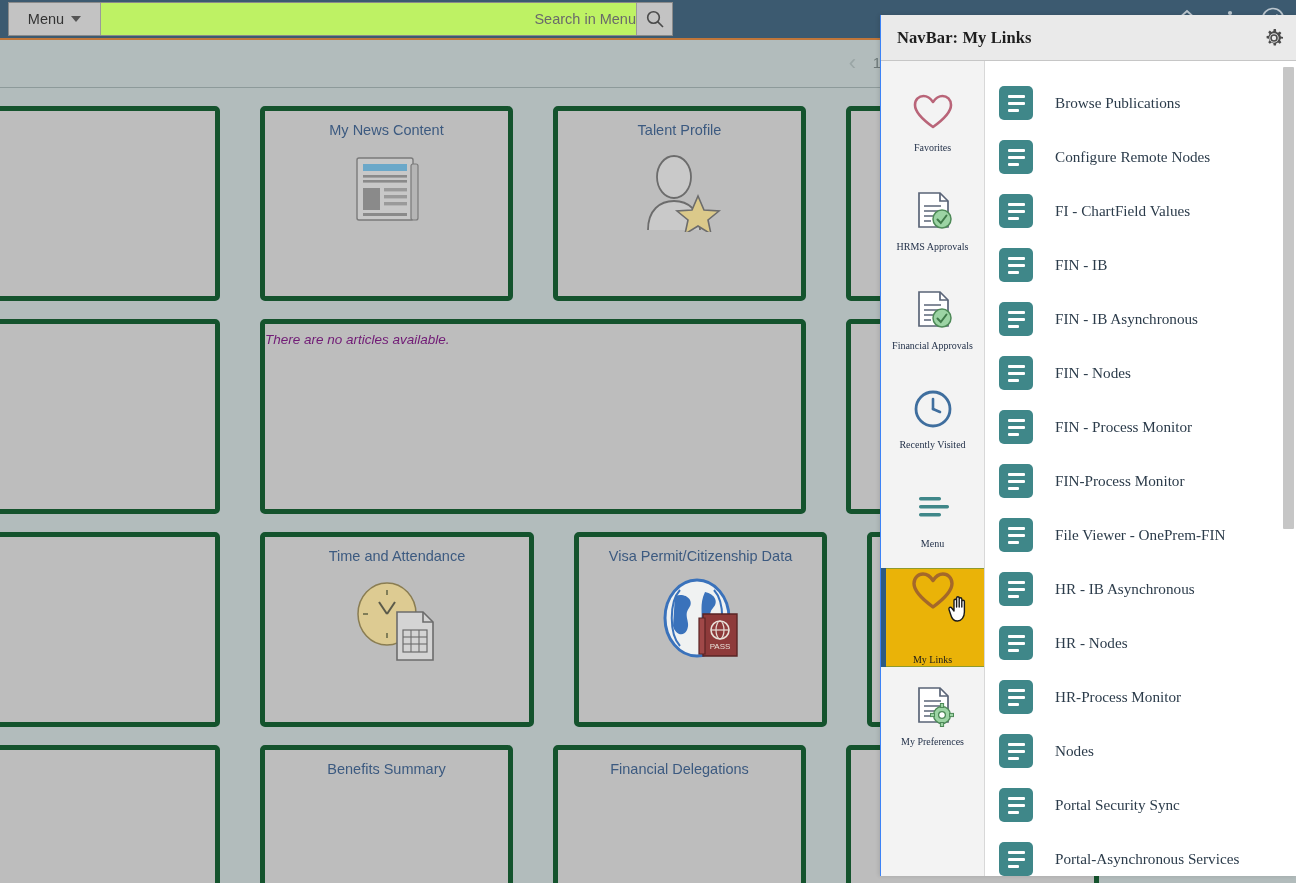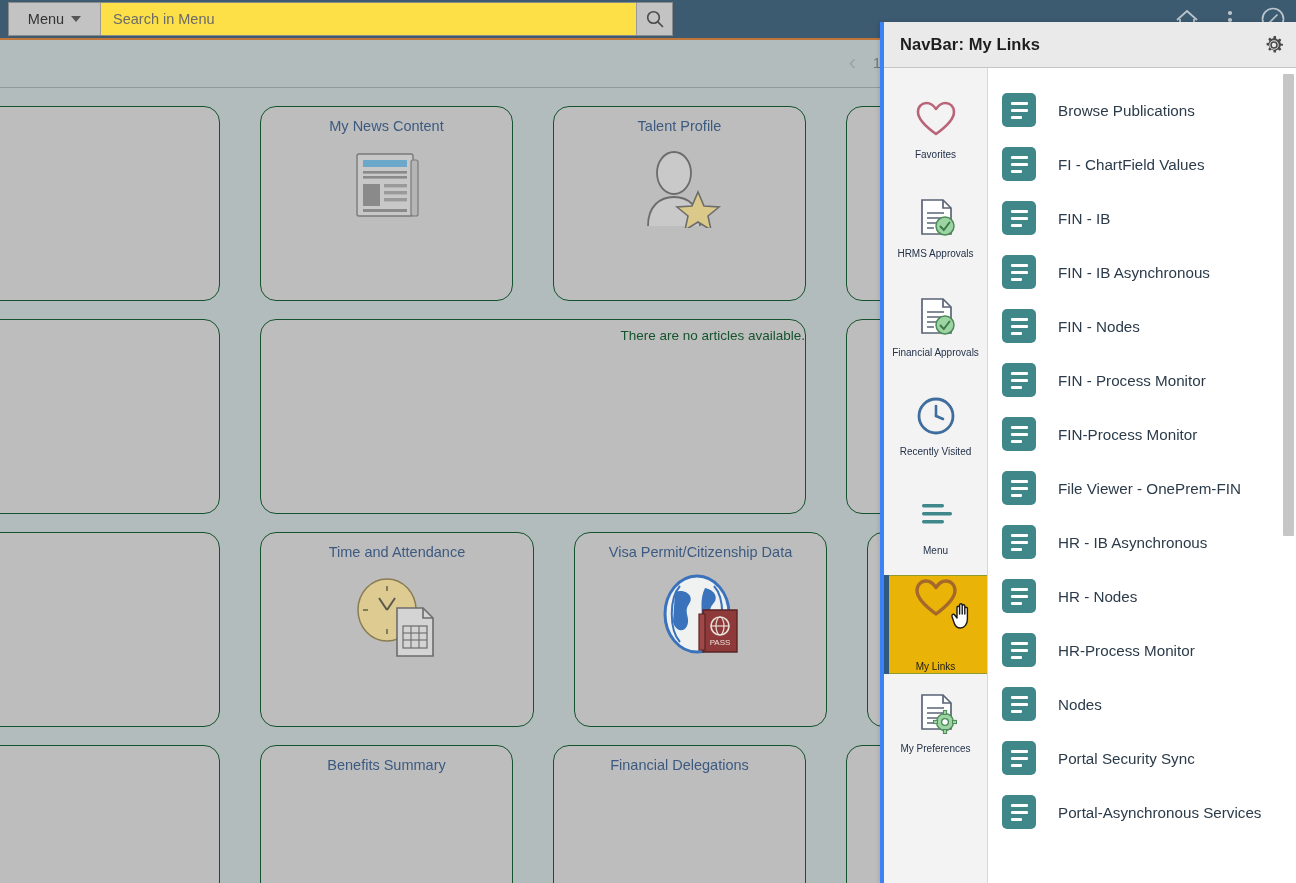--- a/index.html
+++ b/index.html
@@ -34,27 +34,28 @@
     cursor: pointer;
   }
   .caret-dn {
     width: 0; height: 0;
     border-left: 5px solid transparent;
     border-right: 5px solid transparent;
     border-top: 6px solid #555;
   }
   .search-field {
     flex: 1;
-    background: #fde047;
+    background: #bef264;
     border: none;
     outline: none;
     padding-left: 12px;
     font-size: 14.5px;
     color: #555;
     font-family: "Liberation Sans", sans-serif;
+    text-align: right;
   }
   .search-field::placeholder { color: #6a6a6a; }
   .search-go {
     width: 36px;
     background: #c3c3c3;
     border-left: 1px solid #9a9a9a;
     display: flex; align-items: center; justify-content: center;
     cursor: pointer;
   }
   .topbar-right {
@@ -86,50 +87,52 @@
     position: absolute; right: 415px; top: 14px;
     font-size: 15px; color: #6d7878;
   }
   .tile-grid {
     position: relative;
     padding: 18px 0 0 0;
   }
   .tile-row { display: flex; gap: 40px; margin-bottom: 18px; padding-left: -30px; }
   .tile {
     background: #bdbdbd;
-    border: 1px solid #14532d;
-    border-radius: 16px;
+    border: 5px solid #14532d;
+    border-radius: 5px;
     position: relative;
   }
   .tile-title {
     text-align: center;
     color: #3c5a80;
     font-size: 14.5px;
     padding-top: 11px;
     font-weight: 400;
   }
   .tile-sub {
-    text-align: right;
-    color: #14532d;
+    text-align: left;
+    color: #701a75;
     font-size: 13.5px;
     padding-top: 8px;
+    font-style: italic;
   }
   .tile-art {
     display: flex; align-items: flex-start; justify-content: center;
     margin-top: 14px;
   }
 
   
   .navbar-panel {
-    position: absolute; top: 22px; right: 0;
+    position: absolute; top: 15px; right: 0;
     width: 416px; height: 861px;
     background: #fff;
-    border-left: 4px solid #3b82f6;
+    border-left: 1px solid #3b82f6;
     z-index: 20;
     box-shadow: -1px 0 4px rgba(0,0,0,.12);
+    font-family: Liberation Serif, serif;
   }
   .nb-header {
     height: 46px;
     background: #eaeaea;
     border-bottom: 1px solid #c6c6c6;
     display: flex; align-items: center;
     padding: 0 14px 0 16px;
     position: relative;
   }
   .nb-title {
@@ -529,20 +532,28 @@
               <i class="l3"></i>
             </span>
           <span class="nb-lbl">Browse Publications</span>
         </div>
         <div class="nb-row">
           <span class="nb-sq">
               <i class="l1"></i>
               <i class="l2"></i>
               <i class="l3"></i>
             </span>
+          <span class="nb-lbl">Configure Remote Nodes</span>
+        </div>
+        <div class="nb-row">
+          <span class="nb-sq">
+              <i class="l1"></i>
+              <i class="l2"></i>
+              <i class="l3"></i>
+            </span>
           <span class="nb-lbl">FI - ChartField Values</span>
         </div>
         <div class="nb-row">
           <span class="nb-sq">
               <i class="l1"></i>
               <i class="l2"></i>
               <i class="l3"></i>
             </span>
           <span class="nb-lbl">FIN - IB</span>
         </div>

